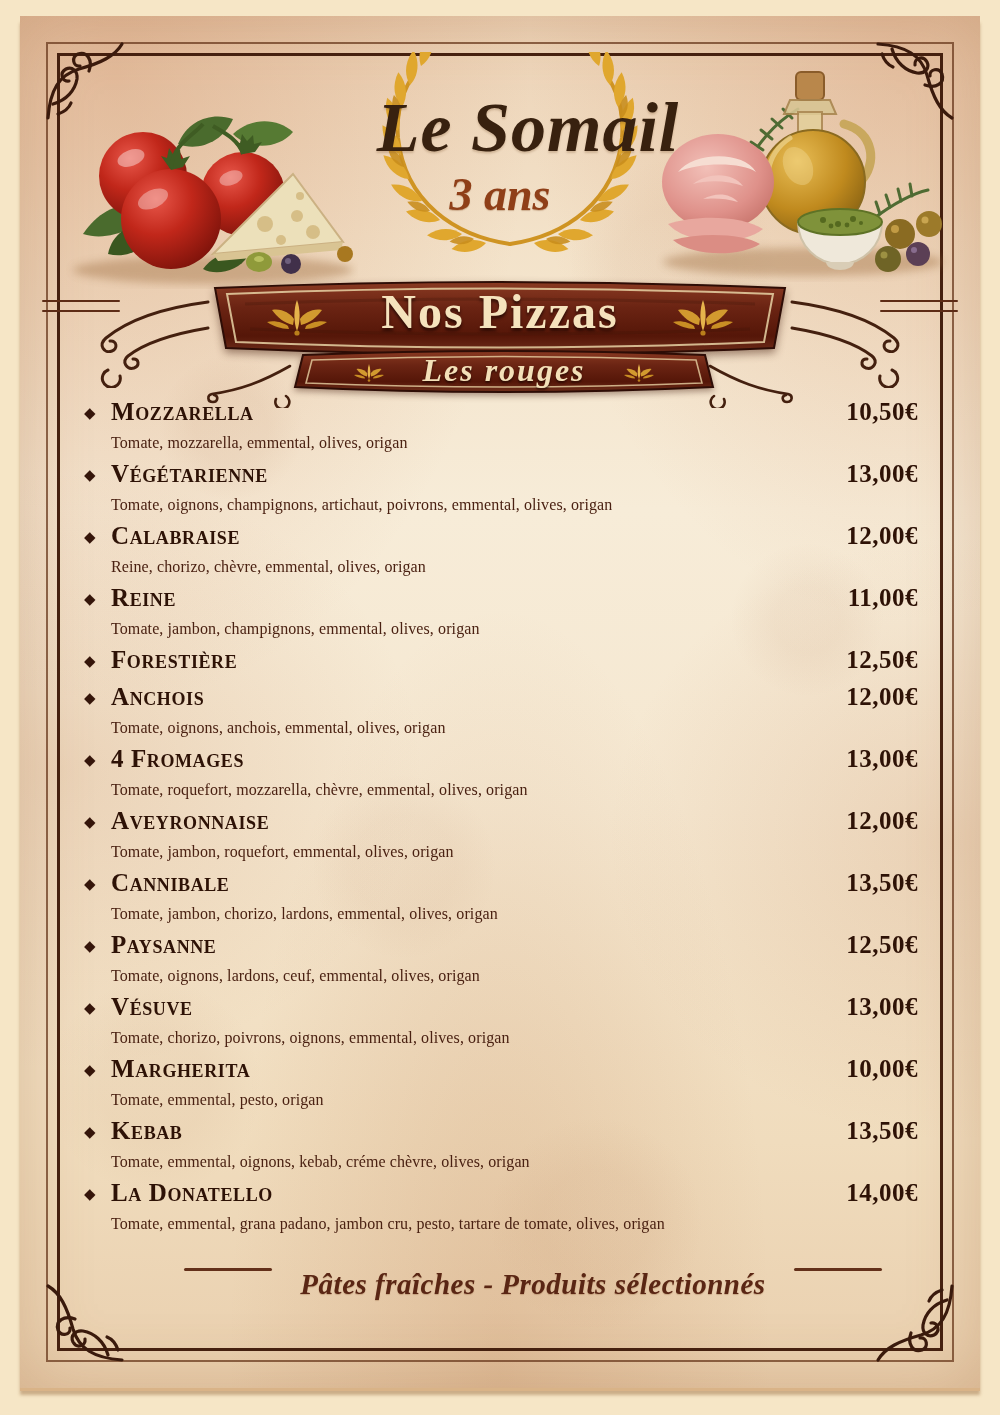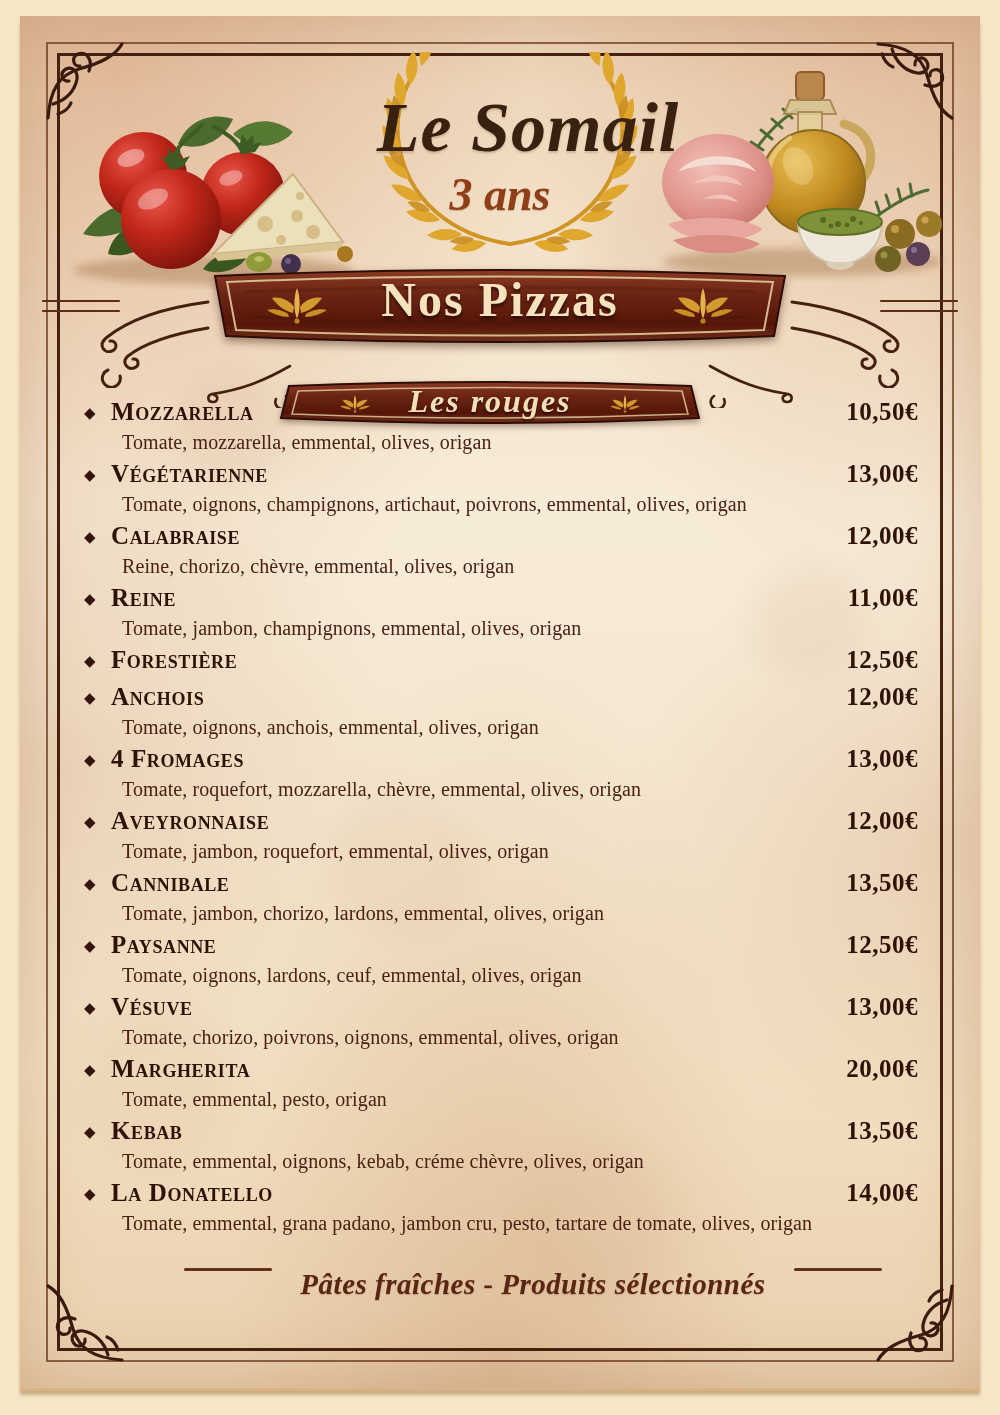--- a/index.html
+++ b/index.html
@@ -51,30 +51,30 @@
   .subtitle{
     position:absolute;left:0;width:960px;top:152px;text-align:center;
     font-size:46px;font-weight:bold;font-style:italic;color:#8f3f18;
     text-shadow:0 1px 1px rgba(120,60,20,.3);
   }
   .illus{position:absolute;}
   .illus.left{left:33px;top:68px;width:305px;height:205px;}
   .illus.right{left:628px;top:38px;width:305px;height:228px;}
   .illus svg{width:100%;height:100%;}
   
-  .banner-wrap{position:absolute;left:185px;top:246px;width:590px;height:82px;
+  .banner-wrap{position:absolute;left:185px;top:258px;width:590px;height:82px;
     filter:drop-shadow(0 4px 4px rgba(60,20,5,.45));}
   .banner-wrap svg{width:100%;height:100%;}
   .banner-title{
     position:absolute;left:0;top:10px;width:100%;text-align:center;
     font-size:48px;font-weight:bold;color:#f5e3bd;letter-spacing:2px;
     text-shadow:0 3px 3px rgba(20,5,0,.65);
   }
-  .ribbon-wrap{position:absolute;left:255px;top:330px;width:430px;height:52px;
-    filter:drop-shadow(0 3px 3px rgba(60,20,5,.4));margin-top:31px;}
+  .ribbon-wrap{position:absolute;left:269px;top:330px;width:430px;height:52px;
+    filter:drop-shadow(0 3px 3px rgba(60,20,5,.4));}
   .ribbon-wrap svg{width:100%;height:100%;}
   .ribbon-title{
     position:absolute;left:0;top:6px;width:100%;text-align:center;
     font-size:32px;font-weight:bold;font-style:italic;color:#f3e0b8;
     letter-spacing:2px;text-shadow:0 2px 2px rgba(20,5,0,.6);
   }
   .swirl{position:absolute;width:118px;height:96px;}
   .swirl svg{width:100%;height:100%;}
   .swirl.left{left:72px;top:276px;}
   .swirl.right{right:72px;top:276px;transform:scaleX(-1);}
@@ -90,21 +90,21 @@
   .menu{position:absolute;left:64px;top:381px;width:834px;}
   .item{margin-bottom:4px;}
   .item-head{display:flex;align-items:baseline;line-height:29px;}
   .bullet{width:27px;font-size:15px;color:#35150a;flex:0 0 27px;transform:translateY(-2px);}
   .item-name{
     flex:1;font-weight:bold;font-variant:small-caps;font-size:25px;
     color:#2e1206;letter-spacing:.6px;
   }
   .item-price{font-weight:bold;font-size:25px;color:#2e1206;letter-spacing:.5px;}
   .item-desc{
-    margin-left:38px;font-size:20px;color:#4a2112;line-height:25px;
+    margin-left:27px;font-size:16px;color:#4a2112;line-height:25px;
     letter-spacing:.1px;
   }
   
   .footer{
     position:absolute;left:0;top:1252px;width:960px;
     display:flex;align-items:flex-start;justify-content:center;gap:28px;padding-left:33px;
   }
   .footer .line{height:3px;background:#63301a;border-radius:3px;flex:0 0 auto;}
   .footer .line.a{width:88px;}
   .footer .line.b{width:88px;}
@@ -471,21 +471,21 @@
         <span class="item-name">Vésuve</span>
         <span class="item-price">13,00€</span>
       </div>
       <div class="item-desc">Tomate, chorizo, poivrons, oignons, emmental, olives, origan</div>
     </div>
 
     <div class="item">
       <div class="item-head">
         <span class="bullet">◆</span>
         <span class="item-name">Margherita</span>
-        <span class="item-price">20,00€</span>
+        <span class="item-price">10,00€</span>
       </div>
       <div class="item-desc">Tomate, emmental, pesto, origan</div>
     </div>
 
     <div class="item">
       <div class="item-head">
         <span class="bullet">◆</span>
         <span class="item-name">Kebab</span>
         <span class="item-price">13,50€</span>
       </div>

